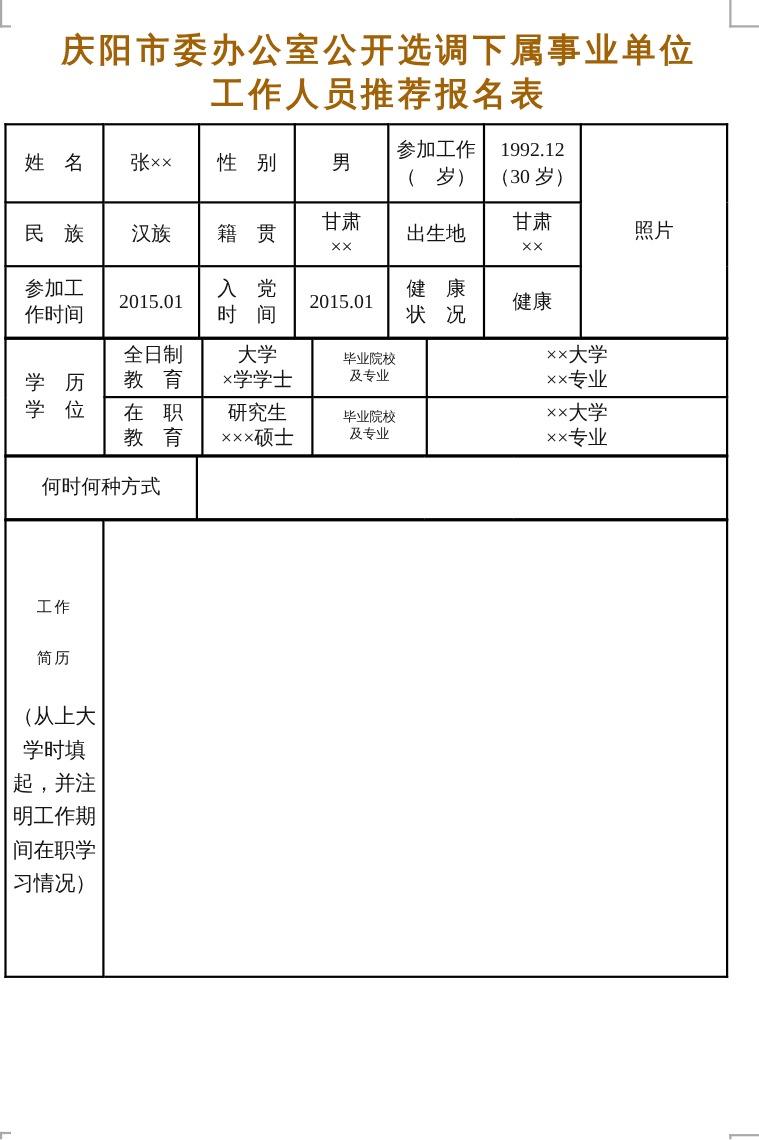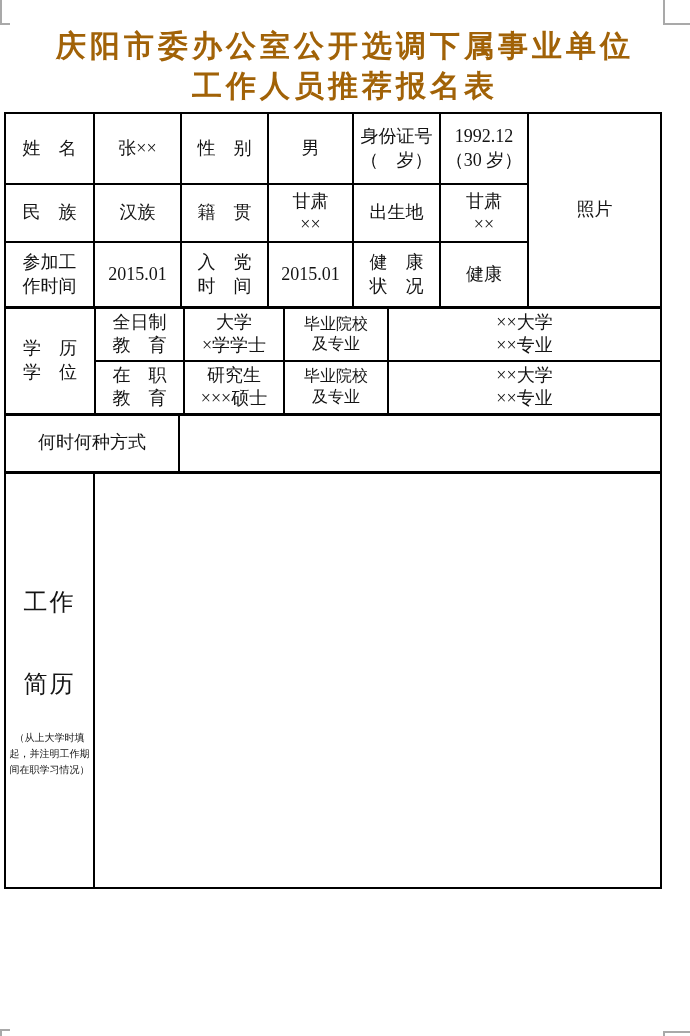--- a/index.html
+++ b/index.html
@@ -40,23 +40,23 @@
   
   .cB1{width:90px}.cB2{width:89px}.cB3{width:100px}.cB4{width:104px}.cB5{width:273px}
   
   .cC1{width:174px}.cC2{width:207px}.cC3{width:81px}.cC4{width:194px}
   
   .cD1{width:89px}.cD2{width:567px}
   .rA1{height:71px}.rA2{height:58px}.rA3{height:65px}
   .rB1{height:50px}.rB2{height:51px}
   .rC1{height:57px}.rC2{height:53px}.rC3{height:56px}
   .rD1{height:415px}
-  .sm  { font-size: 16px; }
-  .resume-main { font-size: 24px; line-height: 1.7; letter-spacing: 2px; white-space: pre-line; }
-  .resume-note { font-size: 10px; line-height: 1.6; white-space: normal; margin-top: 2px; }
+  .sm  { font-size: 12px; }
+  .resume-main { font-size: 14px; line-height: 1.7; letter-spacing: 2px; white-space: pre-line; }
+  .resume-note { font-size: 19px; line-height: 1.6; white-space: normal; margin-top: 2px; }
 </style>
 </head>
 <body>
 
 <div class="corner tl"></div>
 <div class="corner tr"></div>
 <div class="corner bl"></div>
 <div class="corner br"></div>
 
 <div class="doc-title">庆阳市委办公室公开选调下属事业单位
@@ -73,21 +73,21 @@
         <col class="cA5">
         <col class="cA6">
         <col class="cA7">
     </colgroup>
     <tbody>
         <tr class="rA1">
       <td>姓　名</td>
       <td>张××</td>
       <td>性　别</td>
       <td>男</td>
-      <td>身份证号
+      <td>参加工作
 （　岁）</td>
       <td>1992.12
 （30 岁）</td>
       <td rowspan="3">照片</td>
     </tr>
     <tr class="rA2">
       <td>民　族</td>
       <td>汉族</td>
       <td>籍　贯</td>
       <td>甘肃

